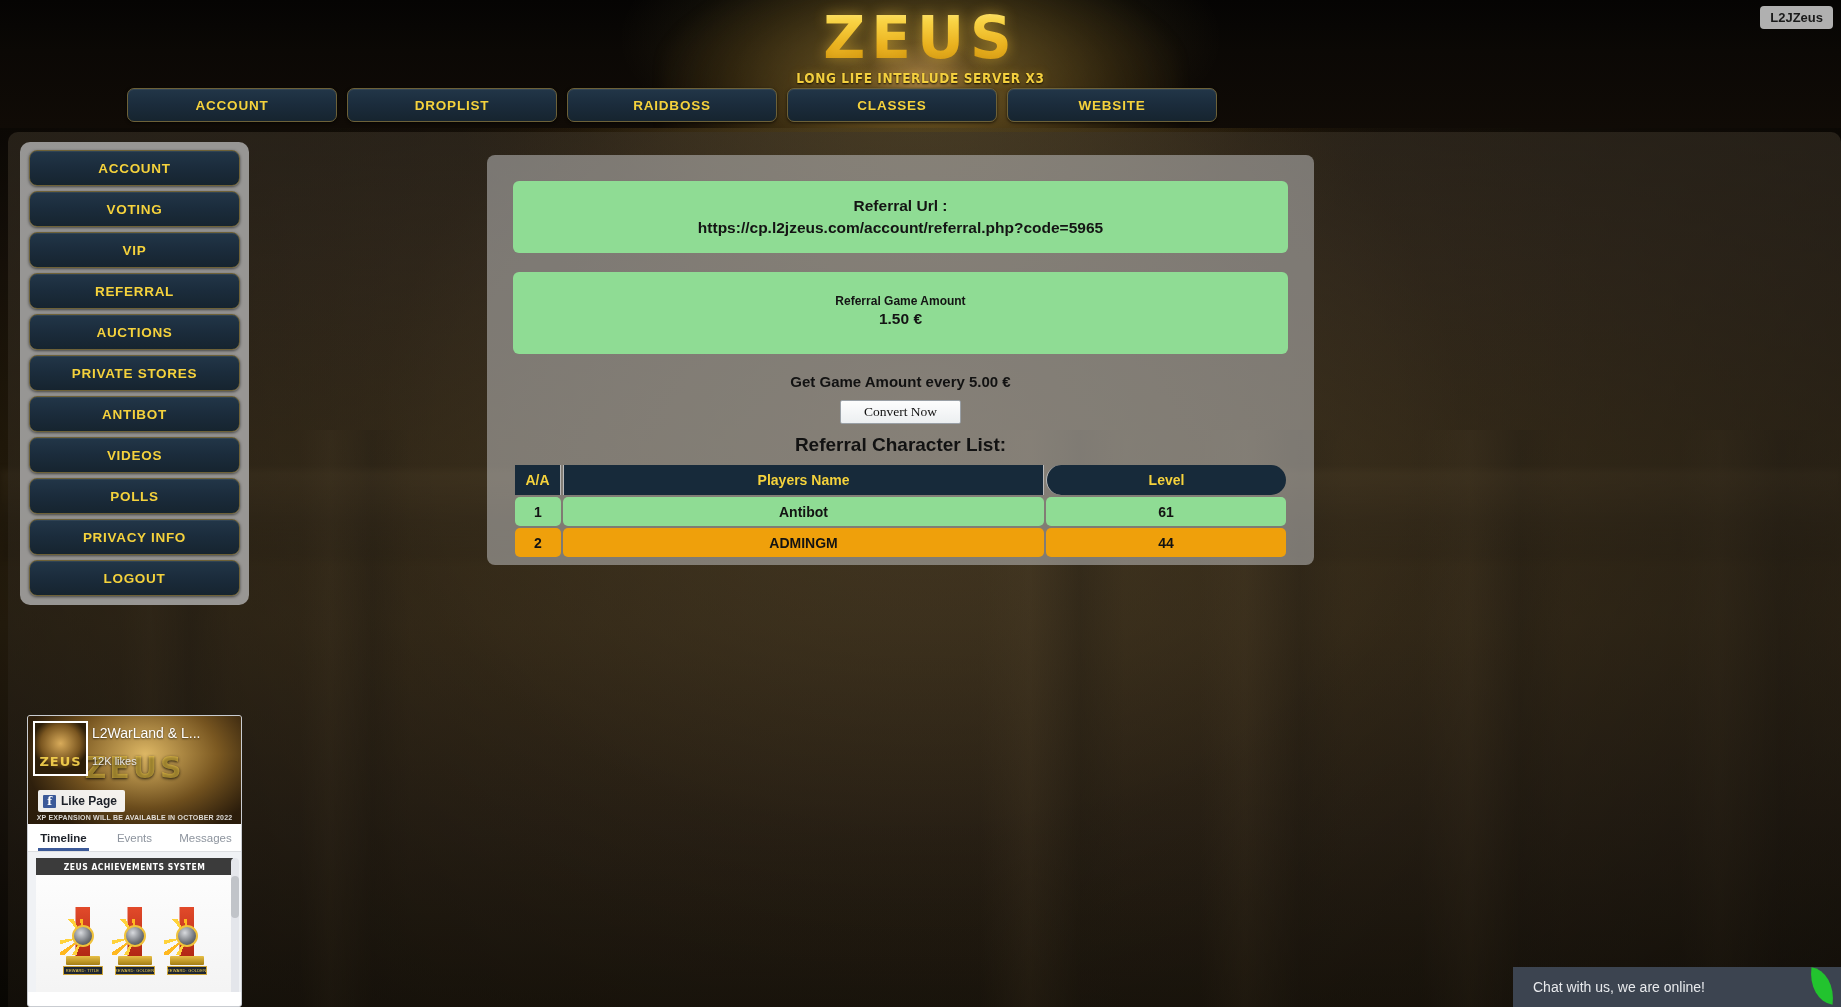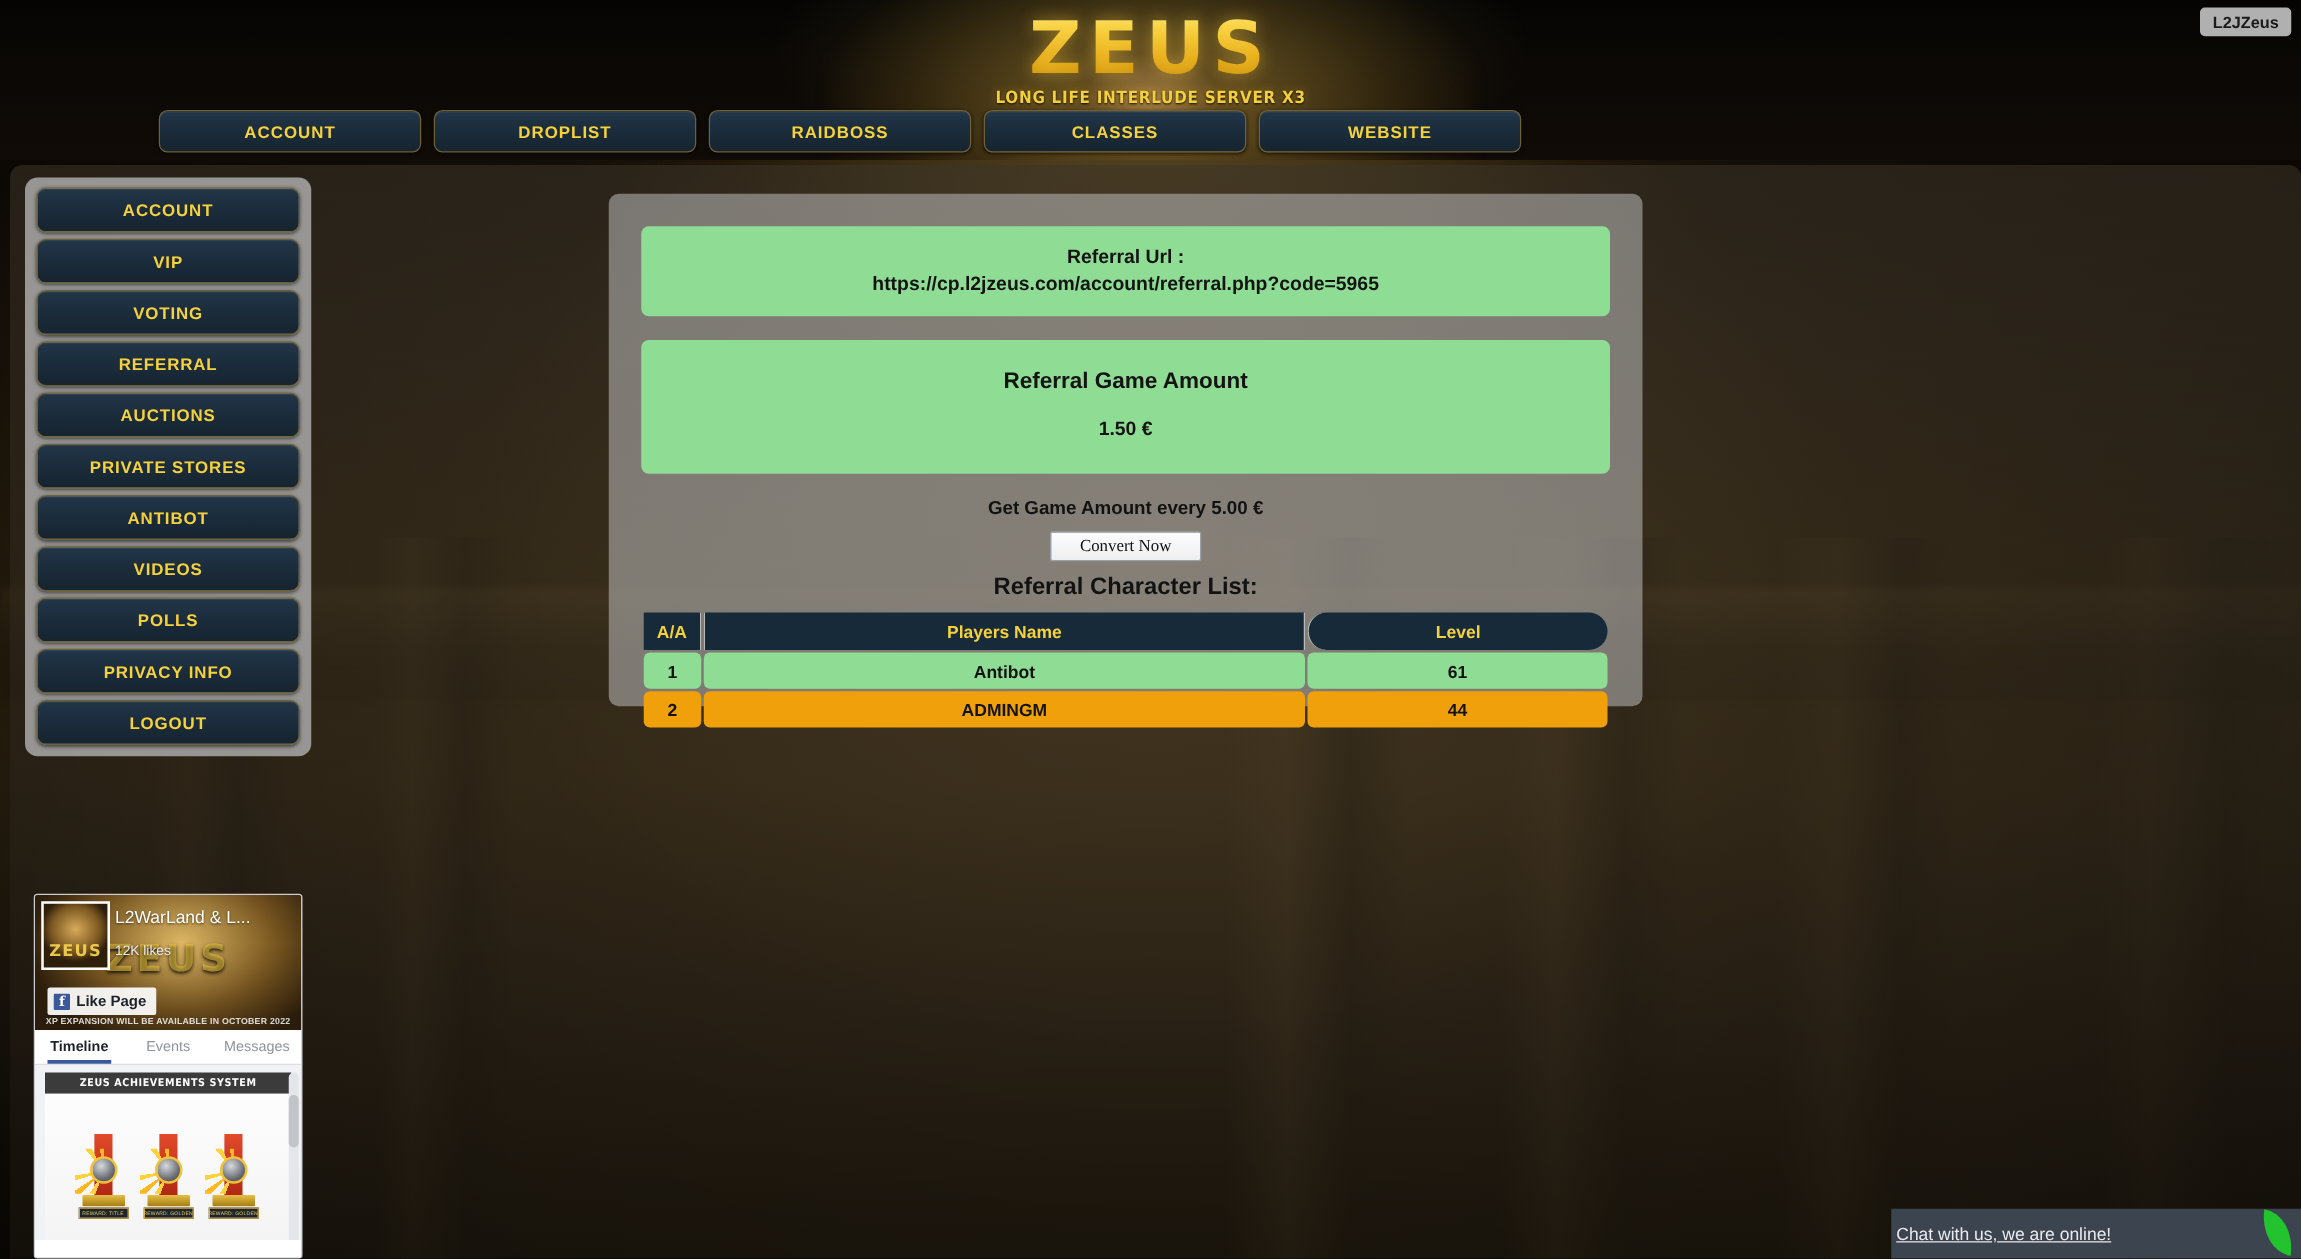--- a/index.html
+++ b/index.html
@@ -387,21 +387,21 @@
     background: #8fdc94;
     border-radius: 6px;
     text-align: center;
     color: #141414;
     font-weight: 700;
     padding: 14px 10px;
     margin-bottom: 19px;
   }
   .green-box .line { font-size: 15.5px; line-height: 22px; }
   .green-box.amount { padding: 22px 10px 26px 10px; }
-  .green-box.amount .title { font-size: 18px; margin-bottom: 20px; }
+  .green-box.amount .title { font-size: 12px; margin-bottom: 2px; }
   .green-box.amount .value { font-size: 15.5px; }
 
   .hint-text {
     text-align: center;
     font-size: 15px;
     font-weight: 700;
     color: #121212;
     margin-top: 2px;
     margin-bottom: 10px;
   }
@@ -476,22 +476,21 @@
     width: 328px; height: 40px;
     background: #3c4450;
     display: flex;
     align-items: center;
     z-index: 20;
     cursor: pointer;
   }
   .chat-text {
     color: #e8eaed;
     font-size: 14px;
-    padding-left: 4px;
-    text-decoration: underline;
+    padding-left: 20px;
   }
   .chat-leaf {
     position: absolute;
     right: 6px; top: 2px;
     width: 26px; height: 34px;
     background: #22c32e;
     border-radius: 0 100% 0 100%;
     transform: rotate(8deg);
   }
 </style>
@@ -519,22 +518,22 @@
     <div class="navbtn">DROPLIST</div>
     <div class="navbtn">RAIDBOSS</div>
     <div class="navbtn">CLASSES</div>
     <div class="navbtn">WEBSITE</div>
   </div>
 
   <div class="body-frame"></div>
 
   <div class="sidebar">
     <div class="side-btn">ACCOUNT</div>
+    <div class="side-btn">VOTING</div>
     <div class="side-btn">VIP</div>
-    <div class="side-btn">VOTING</div>
     <div class="side-btn">REFERRAL</div>
     <div class="side-btn">AUCTIONS</div>
     <div class="side-btn">PRIVATE STORES</div>
     <div class="side-btn">ANTIBOT</div>
     <div class="side-btn">VIDEOS</div>
     <div class="side-btn">POLLS</div>
     <div class="side-btn">PRIVACY INFO</div>
     <div class="side-btn">LOGOUT</div>
   </div>
 

